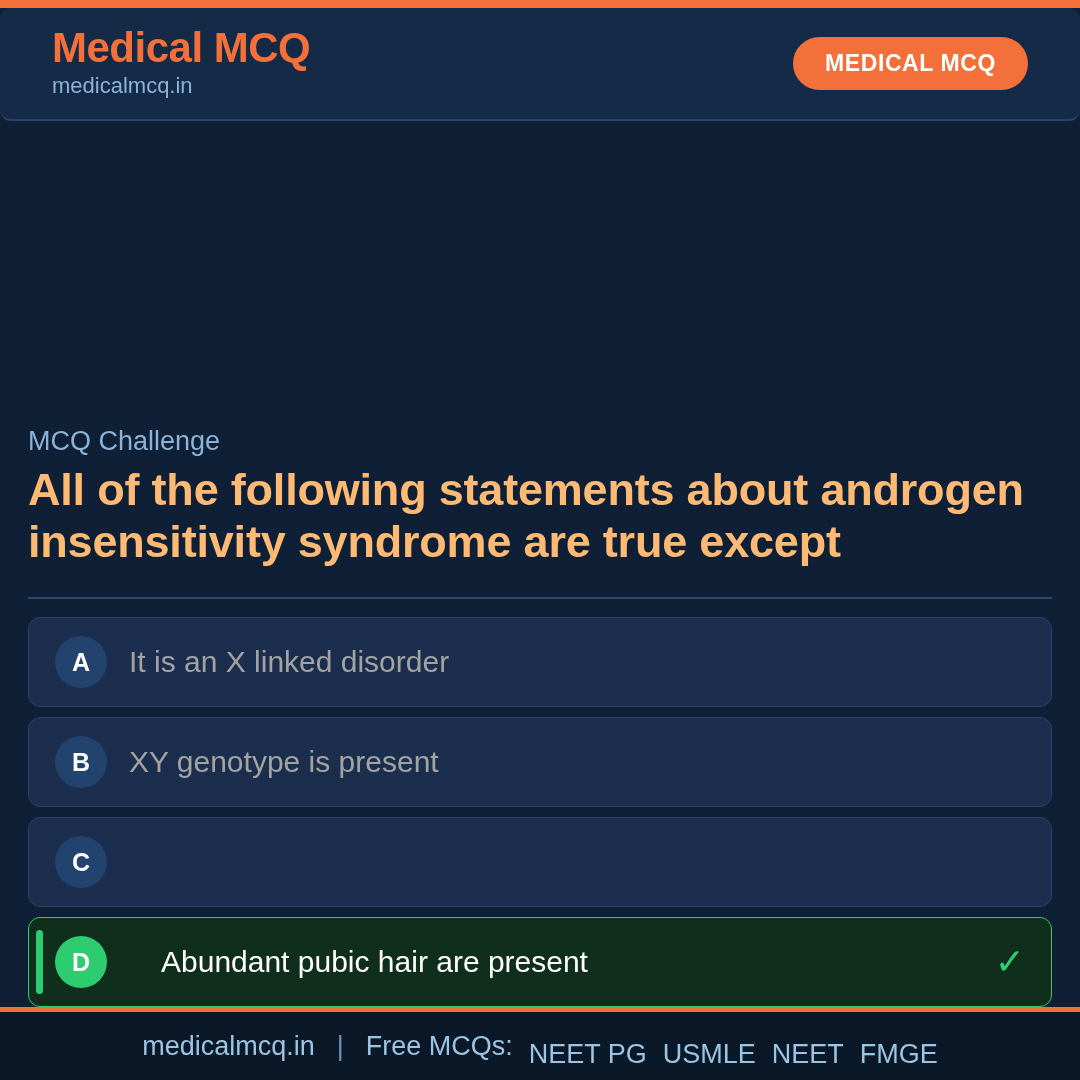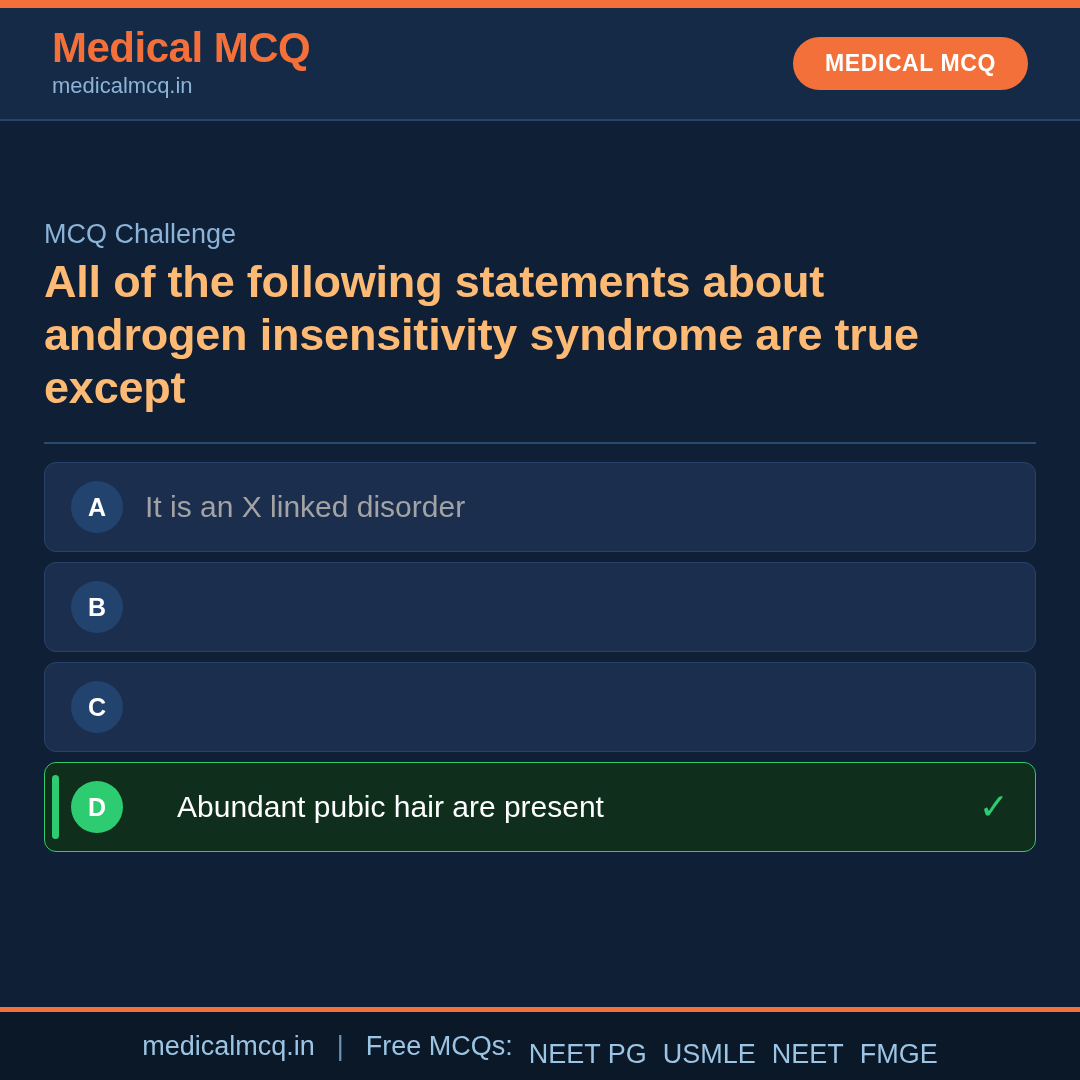--- a/index.html
+++ b/index.html
@@ -35,20 +35,21 @@
     flex: 0 0 auto;
     height: 113px;
     background: #142a46;
     border-bottom: 2px solid #2a4straight;
     border-bottom: 2px solid #27456b;
     display: flex;
     align-items: center;
     justify-content: space-between;
     padding: 0 52px;
     box-sizing: border-box;
+    border-radius: 11px;
   }
   .brand-block {
     display: flex;
     flex-direction: column;
     justify-content: center;
   }
   .brand-title {
     font-size: 42px;
     font-weight: bold;
     color: #f4703a;
@@ -69,25 +70,25 @@
     letter-spacing: 0.6px;
     padding: 13px 32px;
     border-radius: 40px;
     white-space: nowrap;
   }
 
   
   .main {
     flex: 1 1 auto;
     position: relative;
-    padding: 0 44px;
+    padding: 0 28px;
     box-sizing: border-box;
     display: flex;
     flex-direction: column;
-    justify-content: center;
+    justify-content: flex-end;
   }
   .content-wrap {
     margin-top: -58px;
   }
   .kicker {
     font-size: 27px;
     color: #8cb4d8;
     margin-bottom: 6px;
     line-height: 1.2;
   }
@@ -232,20 +233,21 @@
         <div class="option">
           <div class="accent-bar"></div>
           <div class="badge">A</div>
           <div class="otext">It is an X linked disorder</div>
           <div class="check">✓</div>
         </div>
 
         <div class="option">
           <div class="accent-bar"></div>
           <div class="badge">B</div>
+          <div class="otext">XY genotype is present</div>
           <div class="check">✓</div>
         </div>
 
         <div class="option">
           <div class="accent-bar"></div>
           <div class="badge">C</div>
           <div class="check">✓</div>
         </div>
 
         <div class="option correct">

